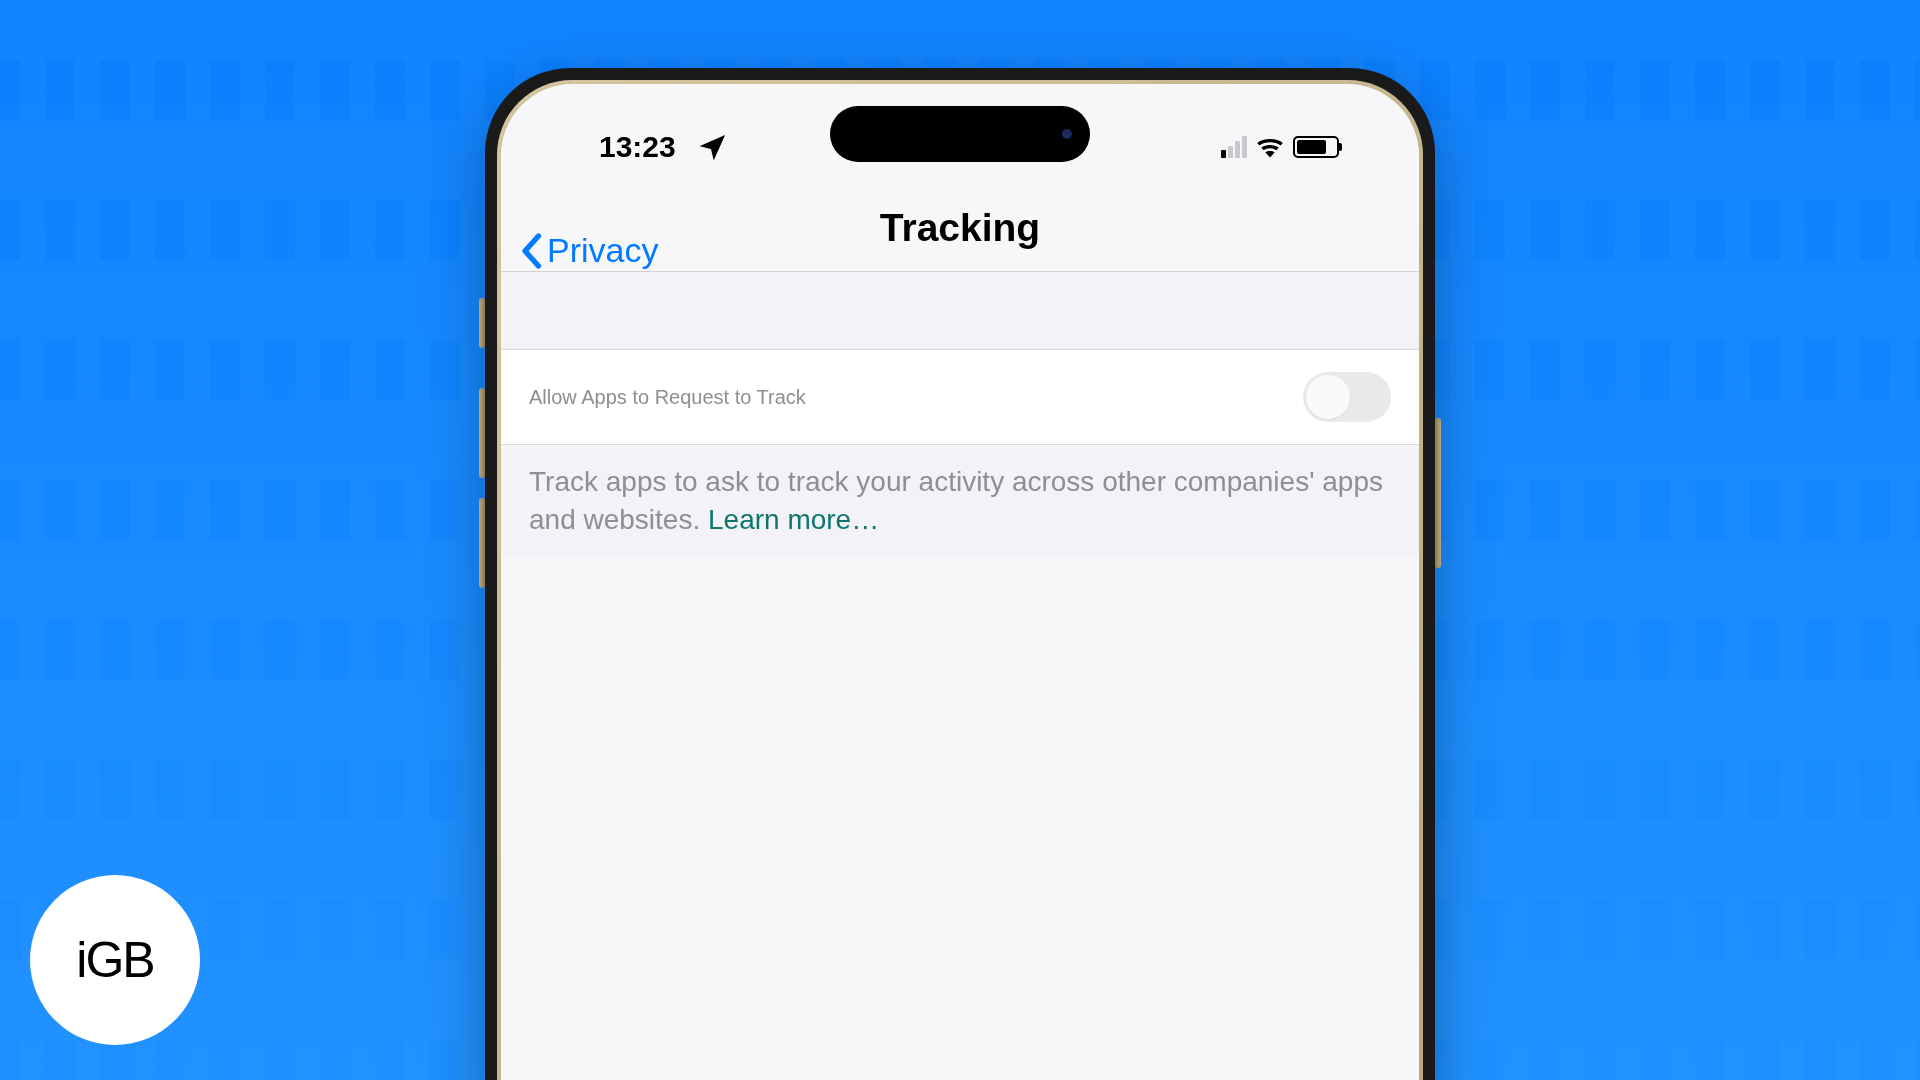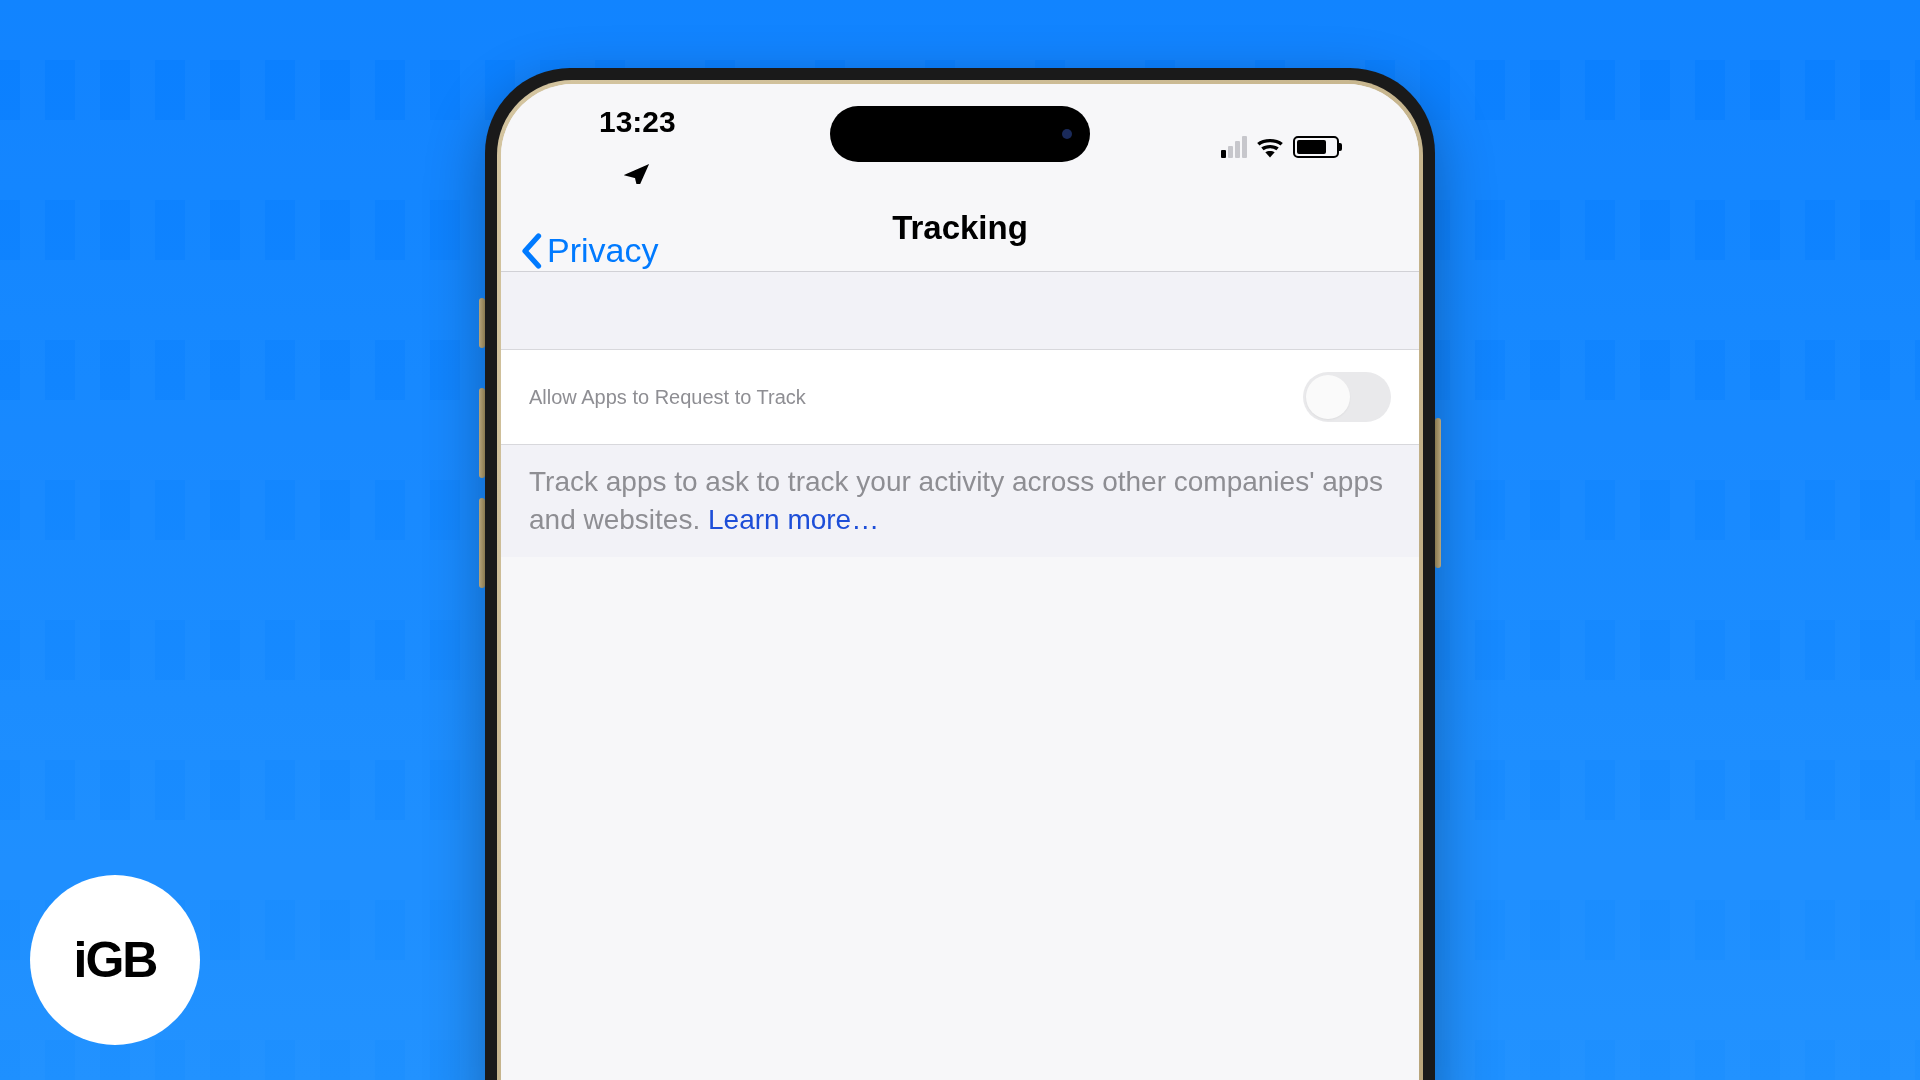--- a/index.html
+++ b/index.html
@@ -32,21 +32,21 @@
       position: absolute;
       bottom: 35px;
       left: 30px;
       width: 170px;
       height: 170px;
       background: #ffffff;
       border-radius: 50%;
       display: flex;
       align-items: center;
       justify-content: center;
-      font-weight: 700;
+      font-weight: 400;
       font-size: 50px;
       color: #000;
       letter-spacing: -2px;
     }
     
     
     .phone-frame {
       position: absolute;
       left: 50%;
       top: 68px;
@@ -120,21 +120,20 @@
       background: #f7f7f9;
     }
     
     .status-left {
       display: flex;
       align-items: center;
       gap: 24px;
       font-size: 30px;
       font-weight: 600;
       margin-left: 48px;
-      flex-direction: column;
     }
     
     .status-right {
       display: flex;
       align-items: center;
       gap: 9px;
       margin-right: 30px;
     }
     
     
@@ -155,21 +154,21 @@
       font-size: 34px;
       gap: 4px;
       cursor: pointer;
       margin-top: 46px;
     }
     
     .nav-title {
       position: absolute;
       left: 50%;
       transform: translateX(-50%);
-      font-size: 33px;
+      font-size: 39px;
       font-weight: 600;
       color: #000;
     }
     
     
     .content {
       background: #f2f2f7;
     }
     
     .spacer {
@@ -212,21 +211,21 @@
     }
     
     .footer-text {
       padding: 18px 28px;
       font-size: 28px;
       color: #8e8e93;
       line-height: 1.35;
     }
     
     .footer-text a {
-      color: #1d4ed8;
+      color: #0f766e;
       text-decoration: none;
     }
     
     .content-fill {
       height: 620px;
       background: #f7f7f9;
     }
     
     
     .location-icon {

